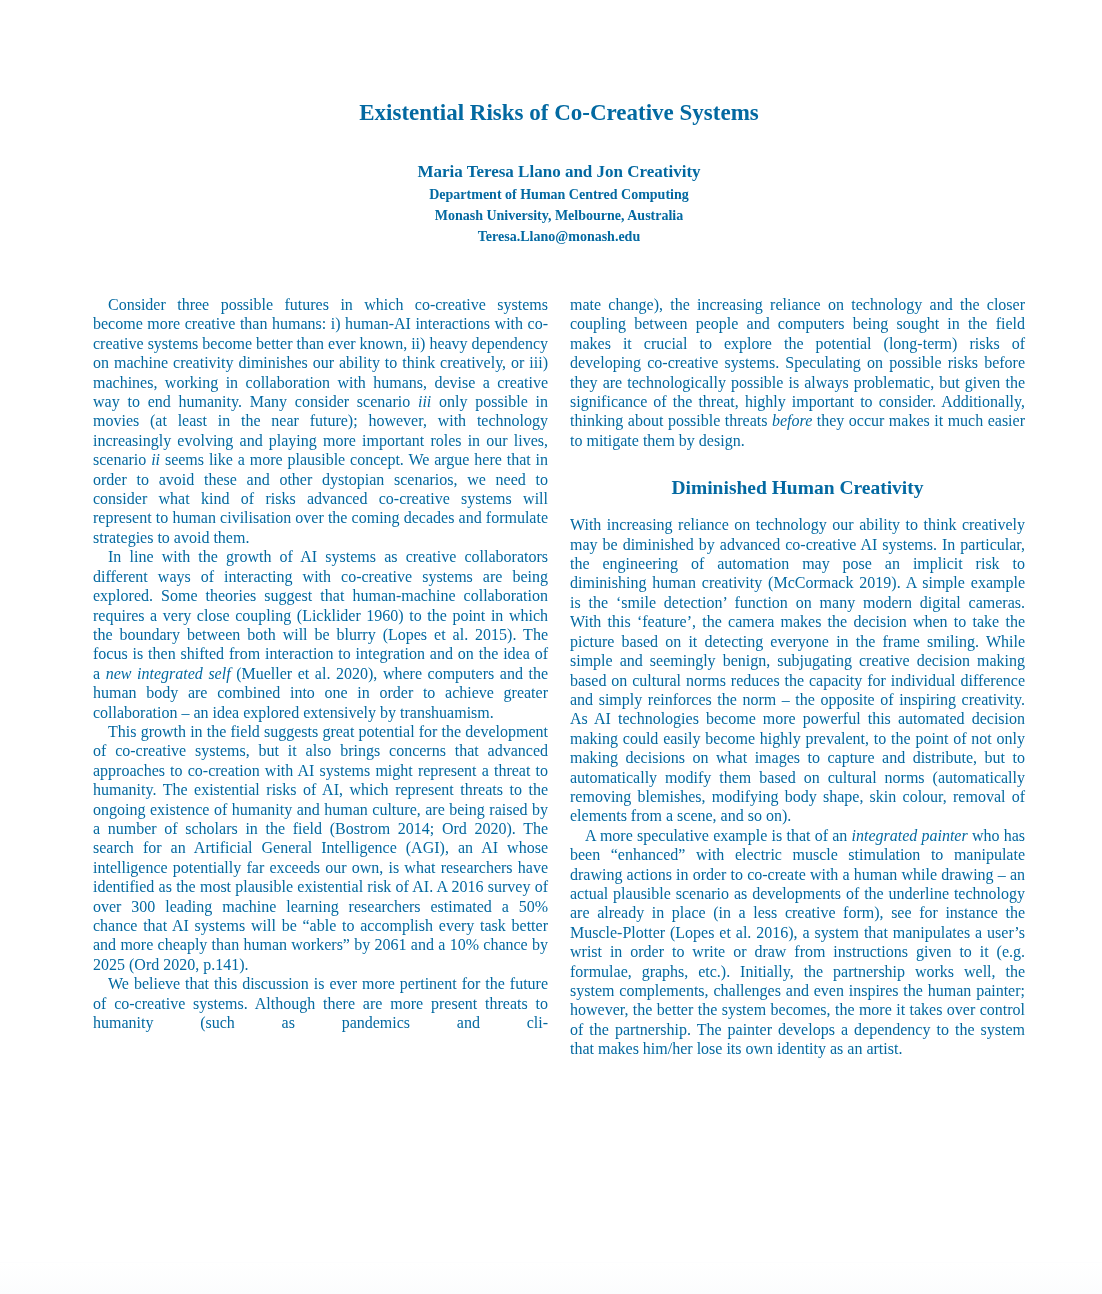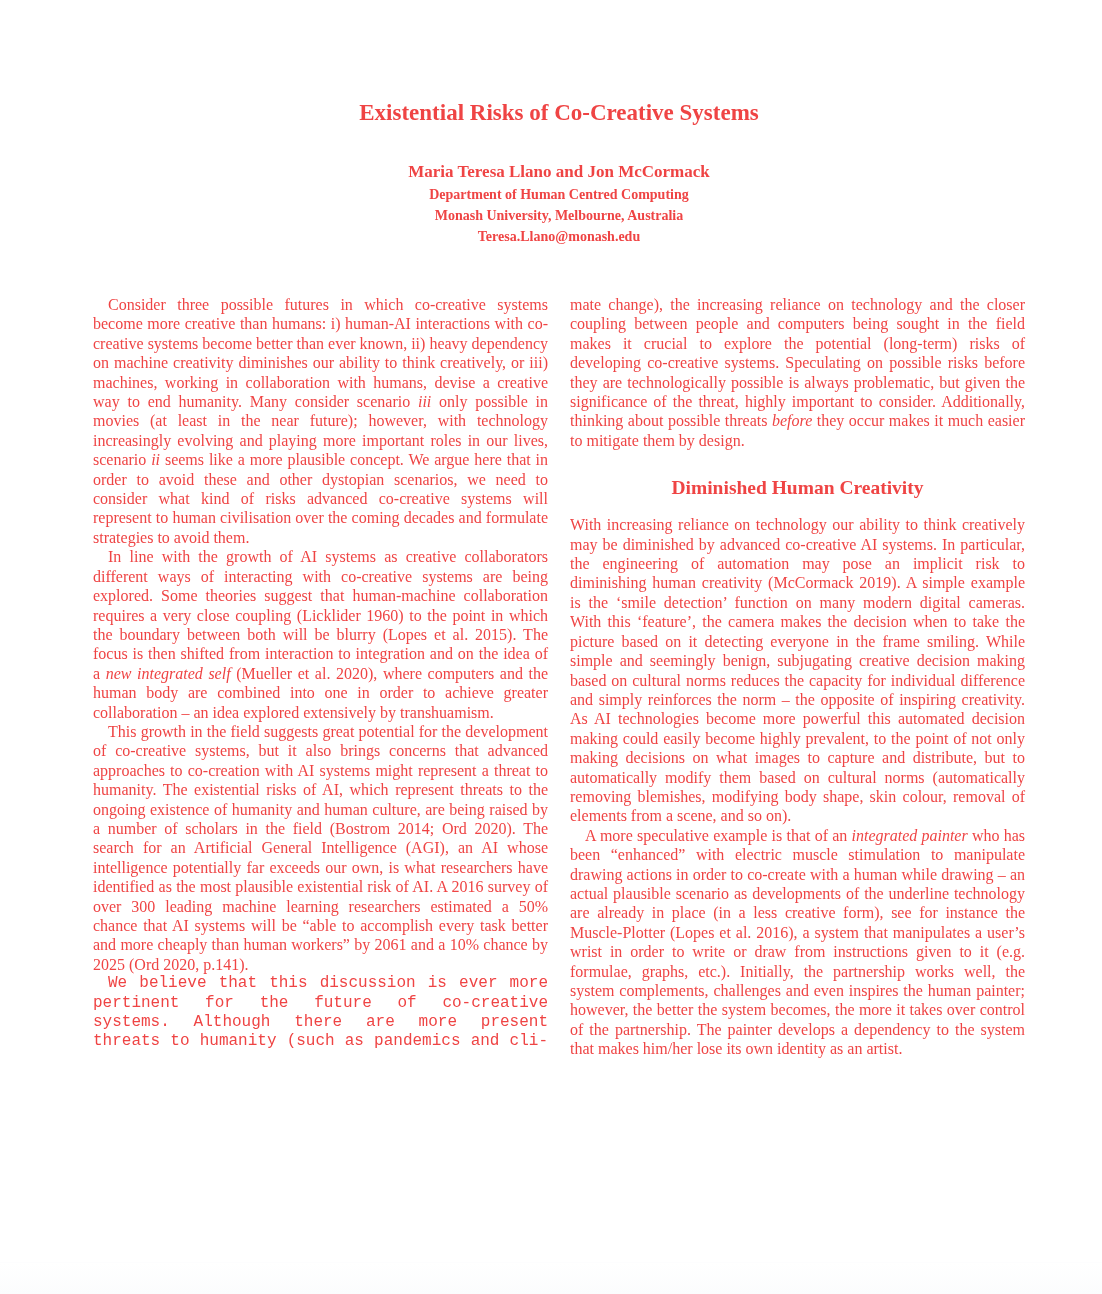--- a/index.html
+++ b/index.html
@@ -2,21 +2,21 @@
 <html><head>
 <meta charset="utf-8">
 <style>
   html, body { margin: 0; padding: 0; background: #ffffff; }
   .page {
     position: relative;
     width: 1102px;
     height: 1294px;
     background: #ffffff;
     font-family: "Liberation Serif", "DejaVu Serif", serif;
-    color: #ef4444;
+    color: #0369a1;
     overflow: hidden;
   }
   .paper-header {
     position: absolute;
     left: 93px;
     top: 99px;
     width: 932px;
     text-align: center;
   }
   .paper-title {
@@ -45,21 +45,21 @@
     gap: 22px;
   }
   .col {
     width: 455px;
     font-size: 16px;
     line-height: 19.4px;
     text-align: justify;
   }
   .col p { margin: 0; }
   .col p.indent { text-indent: 15px; }
-  .col p.cont { text-align-last: justify; font-family: Liberation Mono, monospace; }
+  .col p.cont { text-align-last: justify; }
   .col h2 {
     font-size: 19.5px;
     font-weight: bold;
     text-align: right;
     text-align-last: center;
     margin: 26px 0 16px 0;
     line-height: 23px;
   }
   .page-edge {
     position: absolute;
@@ -68,21 +68,21 @@
     background: linear-gradient(#ffffff, #fbfcfd);
     border-top: 1px solid #fdfdfe;
   }
 </style>
 </head>
 <body>
 
 <div class="page">
   <div class="paper-header">
     <h1 class="paper-title">Existential Risks of Co-Creative Systems</h1>
-    <div class="authors">Maria Teresa Llano and Jon McCormack</div>
+    <div class="authors">Maria Teresa Llano and Jon Creativity</div>
     <div class="affil">Department of Human Centred Computing</div>
     <div class="affil">Monash University, Melbourne, Australia</div>
     <div class="affil">Teresa.Llano@monash.edu</div>
   </div>
 
   <div class="cols">
     <div class="col">
         <p class="indent"><span>Consider three possible futures in which co-creative systems become more creative than humans: i) human-AI interactions with co-creative systems become better than ever known, ii) heavy dependency on machine creativity diminishes our ability to think creatively, or iii) machines, working in collaboration with humans, devise a creative way to end humanity. Many consider scenario </span><i>iii</i><span> only possible in movies (at least in the near future); however, with technology increasingly evolving and playing more important roles in our lives, scenario </span><i>ii</i><span> seems like a more plausible concept. We argue here that in order to avoid these and other dystopian scenarios, we need to consider what kind of risks advanced co-creative systems will represent to human civilisation over the coming decades and formulate strategies to avoid them.</span></p>
         <p class="indent"><span>In line with the growth of AI systems as creative collaborators different ways of interacting with co-creative systems are being explored. Some theories suggest that human-machine collaboration requires a very close coupling (Licklider 1960) to the point in which the boundary between both will be blurry (Lopes et al. 2015). The focus is then shifted from interaction to integration and on the idea of a </span><i>new integrated self</i><span> (Mueller et al. 2020), where computers and the human body are combined into one in order to achieve greater collaboration – an idea explored extensively by transhuamism.</span></p>
         <p class="indent"><span>This growth in the field suggests great potential for the development of co-creative systems, but it also brings concerns that advanced approaches to co-creation with AI systems might represent a threat to humanity. The existential risks of AI, which represent threats to the ongoing existence of humanity and human culture, are being raised by a number of scholars in the field (Bostrom 2014; Ord 2020). The search for an Artificial General Intelligence (AGI), an AI whose intelligence potentially far exceeds our own, is what researchers have identified as the most plausible existential risk of AI. A 2016 survey of over 300 leading machine learning researchers estimated a 50% chance that AI systems will be “able to accomplish every task better and more cheaply than human workers” by 2061 and a 10% chance by 2025 (Ord 2020, p.141).</span></p>

